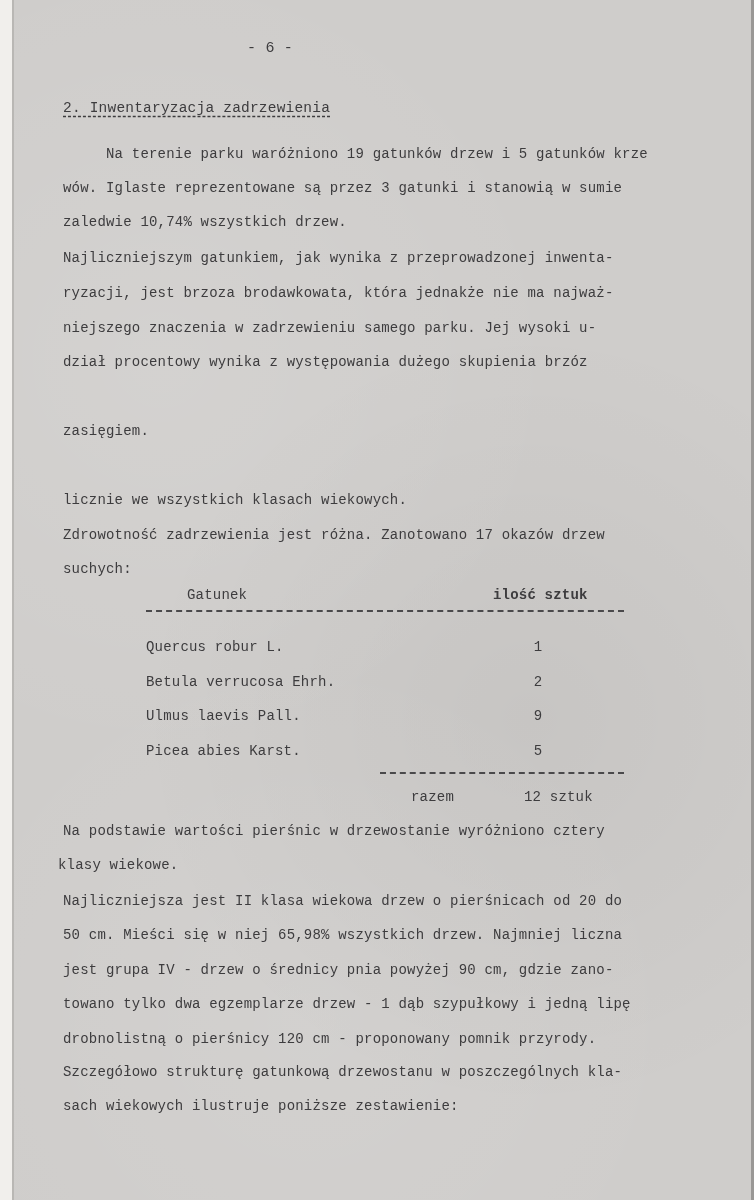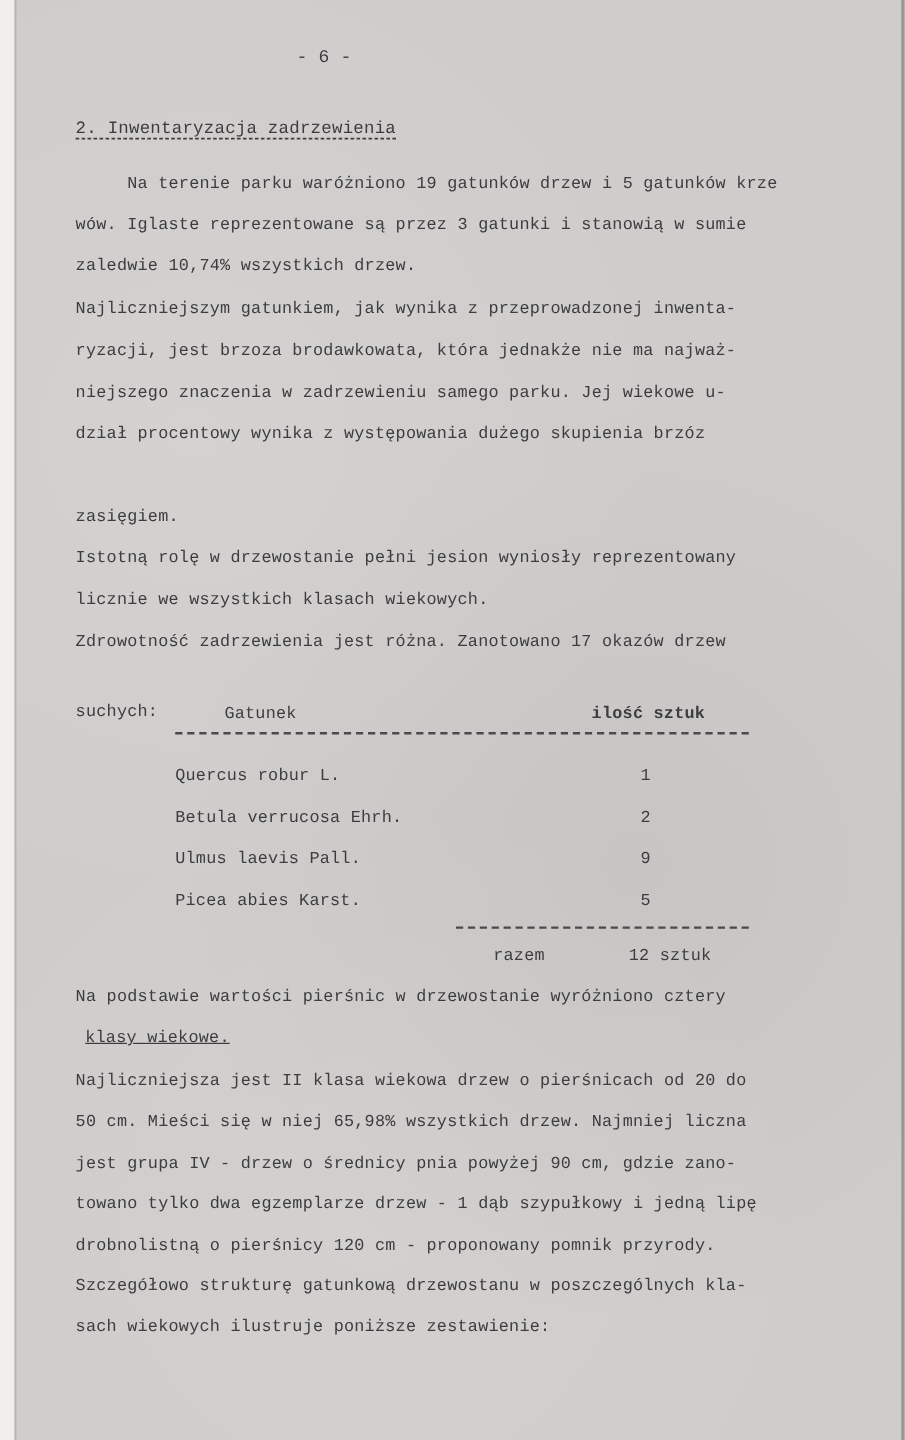--- a/index.html
+++ b/index.html
@@ -49,29 +49,28 @@
   <div class="t page-number" style="left:233px;">- 6 -</div>
 
   <div class="t heading" style="left:49px;"><span>2. Inwentaryzacja zadrzewienia</span></div>
 
   <div class="t" style="left:49px; top:146px;">     Na terenie parku waróżniono 19 gatunków drzew i 5 gatunków krze</div>
   <div class="t" style="left:49px; top:180px;">wów. Iglaste reprezentowane są przez 3 gatunki i stanowią w sumie</div>
   <div class="t" style="left:49px; top:214px;">zaledwie 10,74% wszystkich drzew.</div>
 
   <div class="t" style="left:49px; top:250px;">Najliczniejszym gatunkiem, jak wynika z przeprowadzonej inwenta-</div>
   <div class="t" style="left:49px; top:285px;">ryzacji, jest brzoza brodawkowata, która jednakże nie ma najważ-</div>
-  <div class="t" style="left:49px; top:320px;">niejszego znaczenia w zadrzewieniu samego parku. Jej wiekowe u-</div>
+  <div class="t" style="left:49px; top:320px;">niejszego znaczenia w zadrzewieniu samego parku. Jej wysoki u-</div>
   <div class="t" style="left:49px; top:354px;">dział procentowy wynika z występowania dużego skupienia brzóz</div>
   <div class="t" style="left:49px; top:423px;">zasięgiem.</div>
 
-  <div class="t" style="left:49px; top:457px;">Istotną rolę w drzewostanie pełni jesion wyniosły reprezentowany</div>
   <div class="t" style="left:49px; top:492px;">licznie we wszystkich klasach wiekowych.</div>
 
   <div class="t" style="left:49px; top:527px;">Zdrowotność zadrzewienia jest różna. Zanotowano 17 okazów drzew</div>
-  <div class="t" style="left:49px; top:586px;">suchych:</div>
+  <div class="t" style="left:49px; top:561px;">suchych:</div>
 
   <div>
     <div class="t" style="left:173px; top:587px;">Gatunek</div>
     <div class="t" style="left:479px; top:587px;font-weight:bold;">ilość sztuk</div>
     <div class="rule" style="left:132px; top:610px; width:478px;"></div>
 
     <div>
       <div class="t" style="left:132px; top:639px;">Quercus robur L.</div>
       <div class="t num" style="left:504px; top:639px;">1</div>
     </div>
@@ -90,21 +89,21 @@
 
     <div class="rule" style="left:366px; top:772px; width:244px;"></div>
 
     <div>
       <div class="t" style="left:397px; top:789px;">razem</div>
       <div class="t" style="left:510px; top:789px;">12 sztuk</div>
     </div>
   </div>
 
   <div class="t" style="left:49px; top:823px;">Na podstawie wartości pierśnic w drzewostanie wyróżniono cztery</div>
-  <div class="t" style="left:57px; top:857px;text-decoration:underline;">klasy wiekowe.</div>
+  <div class="t" style="left:44px; top:857px;">klasy wiekowe.</div>
 
   <div class="t" style="left:49px; top:893px;text-align:right;">Najliczniejsza jest II klasa wiekowa drzew o pierśnicach od 20 do</div>
   <div class="t" style="left:49px; top:927px;">50 cm. Mieści się w niej 65,98% wszystkich drzew. Najmniej liczna</div>
   <div class="t" style="left:49px; top:962px;text-align:center;">jest grupa IV - drzew o średnicy pnia powyżej 90 cm, gdzie zano-</div>
   <div class="t" style="left:49px; top:996px;">towano tylko dwa egzemplarze drzew - 1 dąb szypułkowy i jedną lipę</div>
   <div class="t" style="left:49px; top:1031px;">drobnolistną o pierśnicy 120 cm - proponowany pomnik przyrody.</div>
 
   <div class="t" style="left:49px; top:1064px;">Szczegółowo strukturę gatunkową drzewostanu w poszczególnych kla-</div>
   <div class="t" style="left:49px; top:1098px;">sach wiekowych ilustruje poniższe zestawienie:</div>
 </div>

